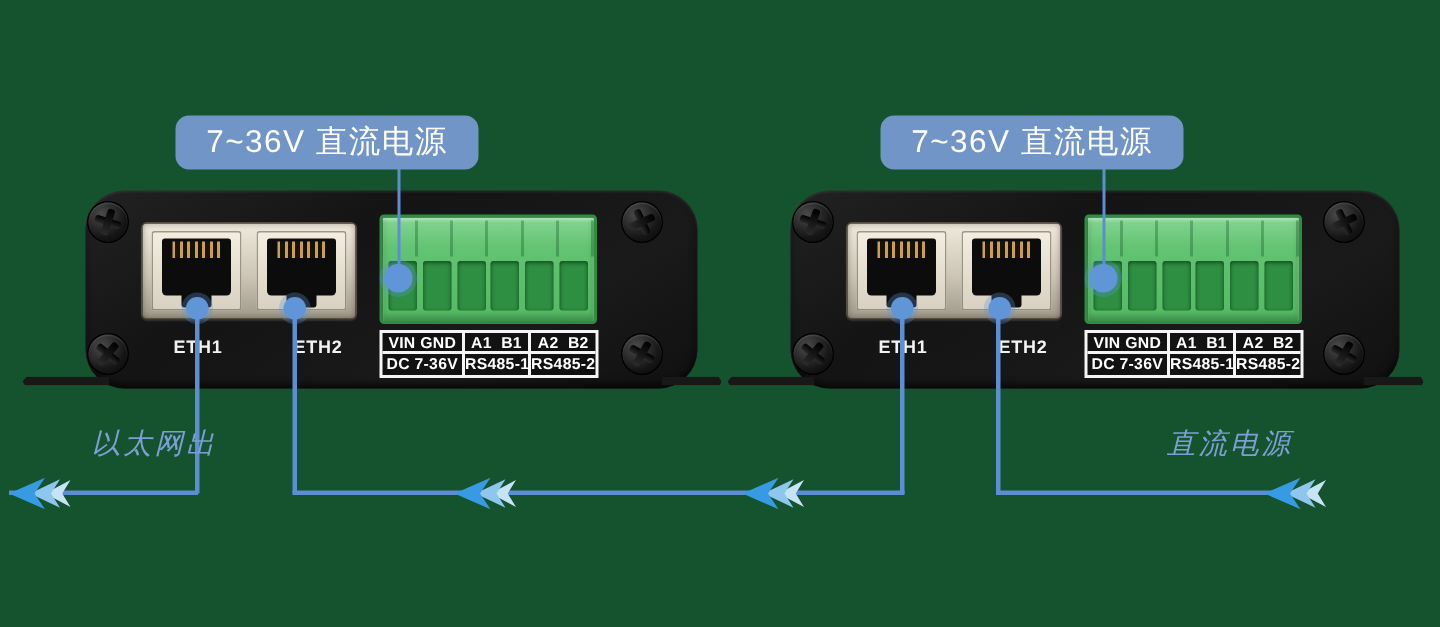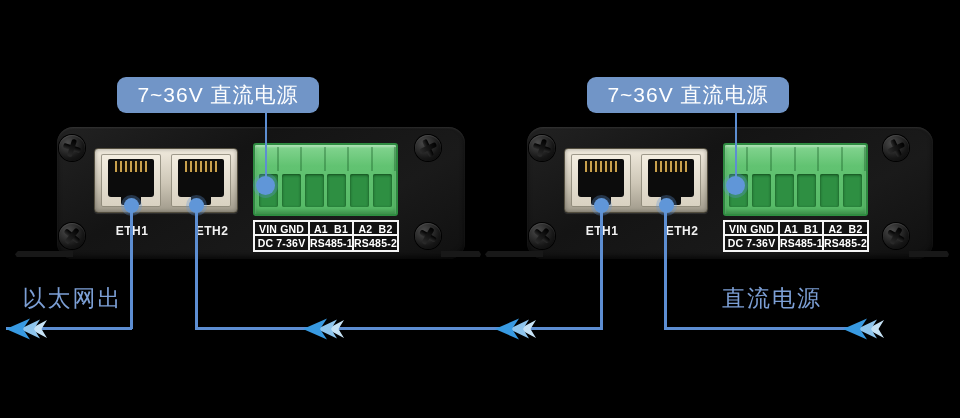--- a/index.html
+++ b/index.html
@@ -1,31 +1,31 @@
 <!DOCTYPE html>
 <html><head>
 <meta charset="utf-8">
 <style>
   * { margin:0; padding:0; box-sizing:border-box; }
   html,body { background:#dfe7f2; }
   body { font-family:"Liberation Sans","DejaVu Sans",sans-serif; }
-  .stage{ position:relative; width:960px; height:418px; background:#000000; overflow:hidden; }
+  .stage{ position:relative; width:960px; height:418px; background:#14532d; overflow:hidden; }
 
   
   .power-badge{ position:absolute; top:77px; width:202px; height:36px; line-height:36px;
     background:#7195c7; color:#fff; font-size:21px; text-align:center; border-radius:9px;
     letter-spacing:1px; z-index:6; }
   .badge-1{ left:117px; } .badge-2{ left:587px; }
   .leader{ position:absolute; top:112px; width:2px; height:76px; background:#5d8ed2; z-index:5; }
   .leader-1{ left:265px; } .leader-2{ left:735px; }
 
   
   .device{ position:absolute; top:127px; height:132px;
     background:linear-gradient(150deg,#222 0%,#141414 35%,#1a1a1a 70%,#101010 100%);
-    border-radius:16px; box-shadow:inset 0 1px 2px rgba(255,255,255,.10), inset 0 -3px 5px rgba(0,0,0,.65); z-index:2; }
+    border-radius:26px; box-shadow:inset 0 1px 2px rgba(255,255,255,.10), inset 0 -3px 5px rgba(0,0,0,.65); z-index:2; }
   .device-1{ left:57px; width:408px; }
   .device-2{ left:527px; width:406px; }
   .wing{ position:absolute; bottom:2px; height:6px; background:#181818; z-index:1; }
   .wing-l{ left:-42px; width:58px; clip-path:polygon(0 55%,5% 0,100% 0,100% 100%,3% 100%); }
   .wing-r{ right:-16px; width:40px; clip-path:polygon(0 0,95% 0,100% 55%,97% 100%,0 100%); }
 
   .screw{ position:absolute; width:26px; height:26px; border-radius:50%;
     background:radial-gradient(circle at 34% 30%, #4a4a4a, #161616 62%, #060606 100%);
     box-shadow:0 0 0 1px #000, inset 0 1px 1px rgba(255,255,255,.12); }
   .screw::before,.screw::after{ content:''; position:absolute; left:50%; top:50%;
@@ -80,22 +80,22 @@
   
   .dot{ position:absolute; border-radius:50%; background:#6096d8; z-index:7;
     box-shadow:0 0 0 3px rgba(96,150,216,.30); }
   .port-dot{ width:15px; height:15px; top:198px; }
   .vin-dot{ width:19px; height:19px; top:176px; }
 
   
   .fl-v{ position:absolute; width:3px; background:#5d8ed2; top:208px; height:121px; z-index:4; }
   .fl-h{ position:absolute; height:3px; background:#5d8ed2; top:327px; z-index:4; }
   .arrow{ position:absolute; top:317px; width:44px; height:24px; z-index:5; }
-  .flow-label{ position:absolute; top:283px; height:30px; font-size:23px; color:#7c9fd5;
-    text-align:center; letter-spacing:2px; z-index:5; }
+  .flow-label{ position:absolute; top:283px; height:30px; font-size:19px; color:#7c9fd5;
+    text-align:right; letter-spacing:2px; z-index:5;font-style:italic; }
 </style>
 </head>
 <body>
 
 <div class="stage">
 
   <div class="power-badge badge-1">7~36V 直流电源</div>
   <div class="power-badge badge-2">7~36V 直流电源</div>
   <div class="leader leader-1"></div>
   <div class="leader leader-2"></div>

